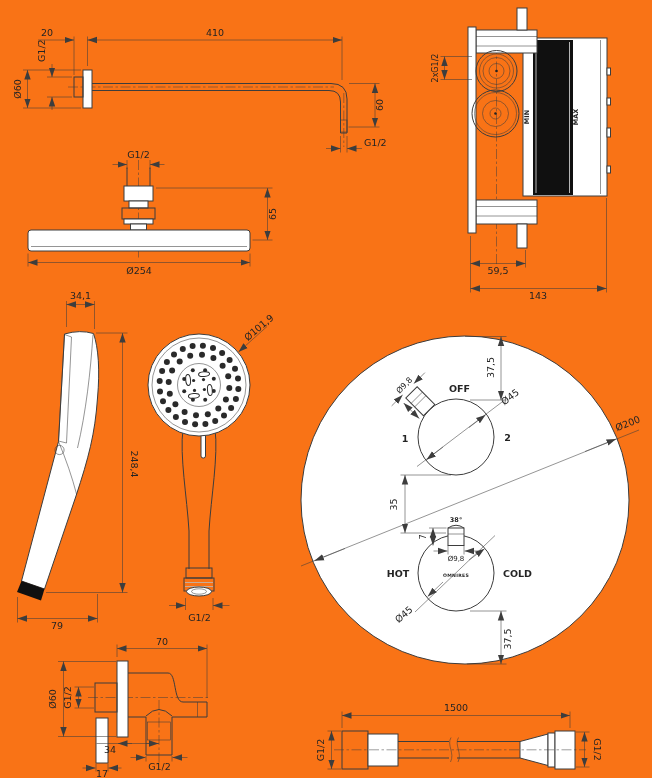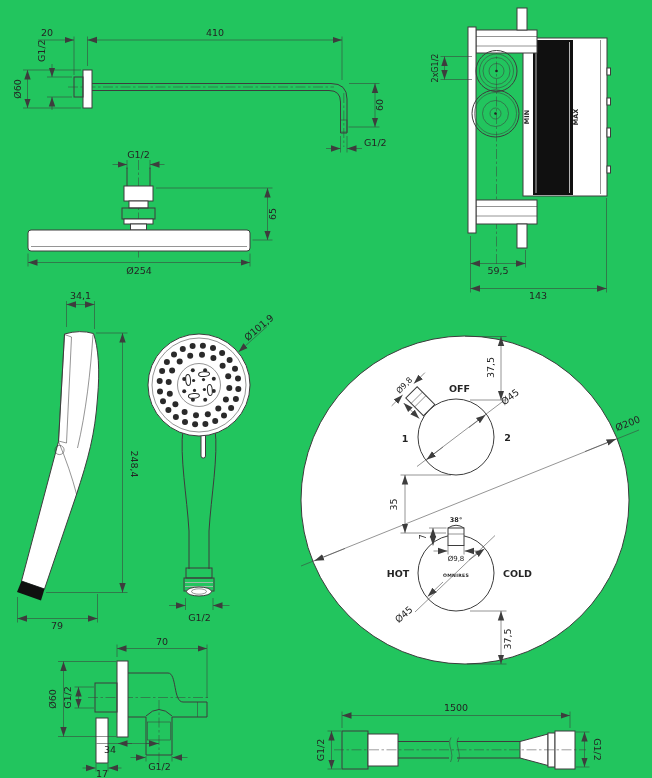--- a/index.html
+++ b/index.html
@@ -1,16 +1,16 @@
 <!DOCTYPE html>
 <html><head>
 <meta charset="utf-8">
 <style>
   html,body{margin:0;padding:0;background:#fff;}
-  .sheet{width:652px;height:778px;background:#22c55e;position:relative;overflow:hidden;}
+  .sheet{width:652px;height:778px;background:#f97316;position:relative;overflow:hidden;}
   svg{display:block;}
   .ln{stroke:#3d3d3d;stroke-width:1;fill:none;}
   .lnw{stroke:#3d3d3d;stroke-width:1;fill:#fff;}
   .tn{stroke:#3d3d3d;stroke-width:.55;fill:none;}
   .dim{stroke:#3d3d3d;stroke-width:.55;fill:none;}
   .cl{stroke:#3d3d3d;stroke-width:.5;fill:none;stroke-dasharray:10 2.5 2.5 2.5;}
   text{font-family:"DejaVu Sans","Liberation Sans",sans-serif;font-size:9.5px;fill:#242424;}
   text.b{font-weight:700;font-size:9.5px;}
   text.s{font-size:8px;}
   text.t{font-size:7px;}

